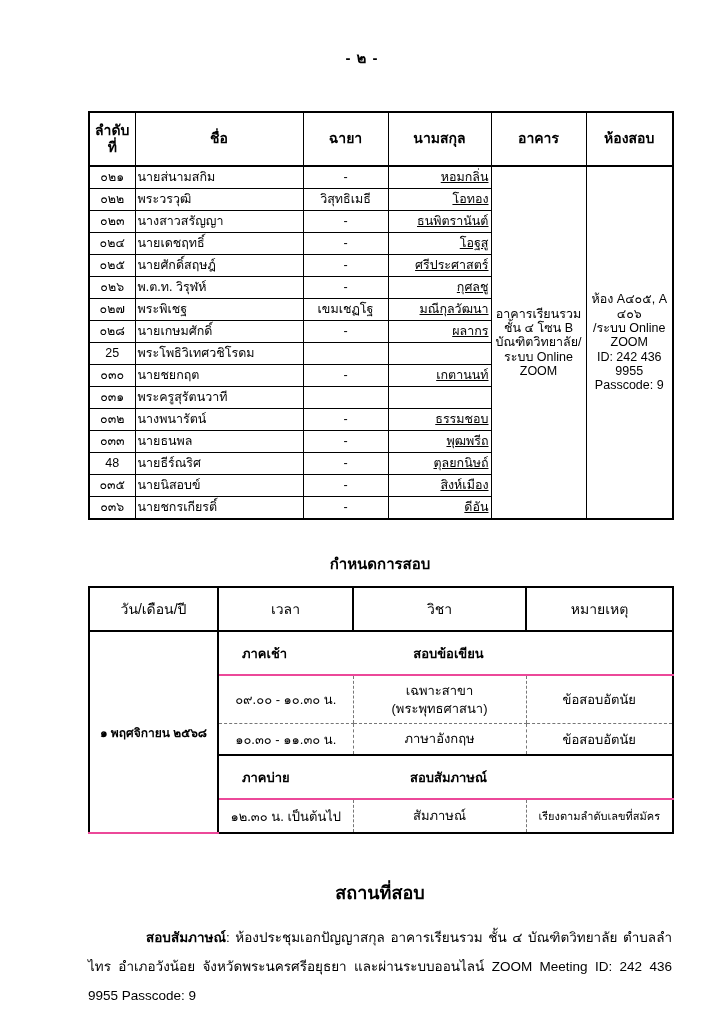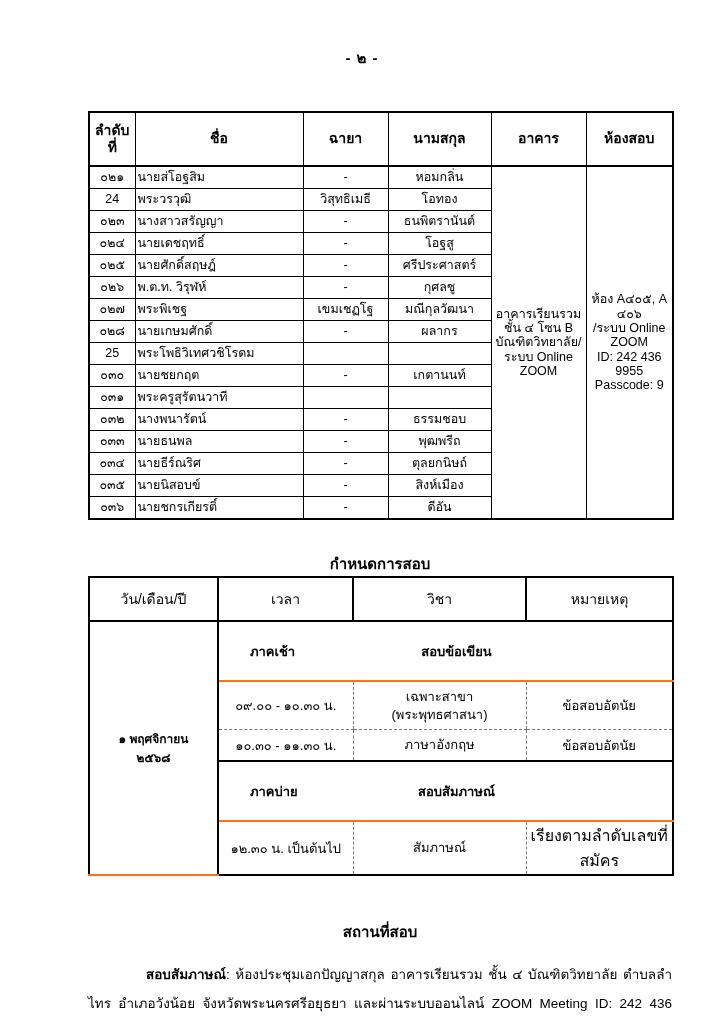--- a/index.html
+++ b/index.html
@@ -37,69 +37,69 @@
     border-bottom:2px solid #000;
     padding:1px 2px;
   }
   table.candidates tbody td {
     height:21px; font-size:12.5px;
     padding:0 2px; line-height:1.15;
   }
   td.col-no { text-align:center; }
   td.col-name { text-align:left; padding-left:7px; white-space:nowrap; overflow:hidden; }
   td.col-alias { text-align:center; white-space:nowrap; overflow:hidden; }
-  td.col-surname { text-align:center; padding-left:7px; white-space:nowrap; overflow:hidden; }
+  td.col-surname { text-align:right; padding-left:7px; white-space:nowrap; overflow:hidden;text-decoration:underline; }
   td.merged {
     text-align:center; vertical-align:middle;
     white-space:pre-line;
     font-size:12px; line-height:1.65;
     padding:2px 3px;
     border-radius:16px;
   }
 
   
   .schedule-title {
     text-align:center; font-weight:bold; font-size:15px;
-    margin-top:32px; margin-bottom:0;
+    margin-top:32px; margin-bottom:10px;
   }
   table.schedule {
     border-collapse:collapse;
     table-layout:fixed;
     width:584px;
     border:2px solid #000;
     font-size:13px;
   }
   table.schedule thead th {
     border:2px solid #000;
     height:40px; font-size:14px; font-weight:normal; text-align:center;
   }
   td.date-cell {
     border-right:2px solid #000;
     font-weight:bold; text-align:center; vertical-align:middle;
     font-size:12px;
   }
   tr.section-row td {
-    border-top:2px solid #000; border-bottom:2px solid #f97316;
+    border-top:2px solid #000; border-bottom:2px solid #ec4899;
     height:26px; font-weight:bold;
-    padding:16px;
+    padding:8px;
   }
   .secwrap { display:flex; align-items:center; }
   .sec-label { flex:0 0 135px; text-align:left; padding-left:15px; box-sizing:border-box; }
   .sec-title { flex:0 0 173px; text-align:center; }
   tr.data-row td { text-align:center; vertical-align:middle; }
   tr.data-row td + td { border-left:1px dashed #777; }
   tr.data-row.first td { height:45px; border-bottom:1px dashed #777; }
   tr.data-row.second td { height:28px; }
   tr.data-row.last td { height:30px; }
   td.subject-cell { white-space:pre-line; line-height:1.35; }
-  td.remark-small { font-size:16px;margin-top:8px; }
+  td.remark-small { font-size:11px;margin-top:8px; }
 
   
   .venue-title {
-    text-align:center; font-weight:bold; font-size:15px;
+    text-align:center; font-weight:bold; font-size:18px;
     margin-top:44px;
   }
   .venue-paragraph {
     margin-top:16px;
     font-size:13.5px;
     line-height:29px;
     text-align:justify;
     text-indent:58px;
   }
   .venue-paragraph .para-label { font-weight:bold; }
@@ -129,38 +129,38 @@
           <th>ชื่อ</th>
           <th>ฉายา</th>
           <th>นามสกุล</th>
           <th>อาคาร</th>
           <th>ห้องสอบ</th>
         </tr>
       </thead>
       <tbody>
           <tr>
             <td class="col-no">๐๒๑</td>
-            <td class="col-name">นายส่โอฐสิม</td>
+            <td class="col-name">นายส่นามสกิม</td>
             <td class="col-alias">-</td>
             <td class="col-surname">หอมกลิ่น</td>
             <td rowspan="16" class="merged col-building">อาคารเรียนรวม
 ชั้น ๔ โซน B
 บัณฑิตวิทยาลัย/
 ระบบ Online
 ZOOM</td>
             <td rowspan="16" class="merged col-room">ห้อง A๔๐๕, A
 ๔๐๖
 /ระบบ Online
 ZOOM
 ID: 242 436
 9955
 Passcode: 9</td>
           </tr>
           <tr>
-            <td class="col-no">24</td>
+            <td class="col-no">๐๒๒</td>
             <td class="col-name">พระวรวุฒิ</td>
             <td class="col-alias">วิสุทธิเมธี</td>
             <td class="col-surname">โอทอง</td>
           </tr>
           <tr>
             <td class="col-no">๐๒๓</td>
             <td class="col-name">นางสาวสรัญญา</td>
             <td class="col-alias">-</td>
             <td class="col-surname">ธนพิตรานันต์</td>
           </tr>
@@ -218,21 +218,21 @@
             <td class="col-alias">-</td>
             <td class="col-surname">ธรรมชอบ</td>
           </tr>
           <tr>
             <td class="col-no">๐๓๓</td>
             <td class="col-name">นายธนพล</td>
             <td class="col-alias">-</td>
             <td class="col-surname">พุฒพรีถ</td>
           </tr>
           <tr>
-            <td class="col-no">๐๓๔</td>
+            <td class="col-no">48</td>
             <td class="col-name">นายธีร์ณริศ</td>
             <td class="col-alias">-</td>
             <td class="col-surname">ตุลยกนิษถ์</td>
           </tr>
           <tr>
             <td class="col-no">๐๓๕</td>
             <td class="col-name">นายนิสอบข์</td>
             <td class="col-alias">-</td>
             <td class="col-surname">สิงห์เมือง</td>
           </tr>

